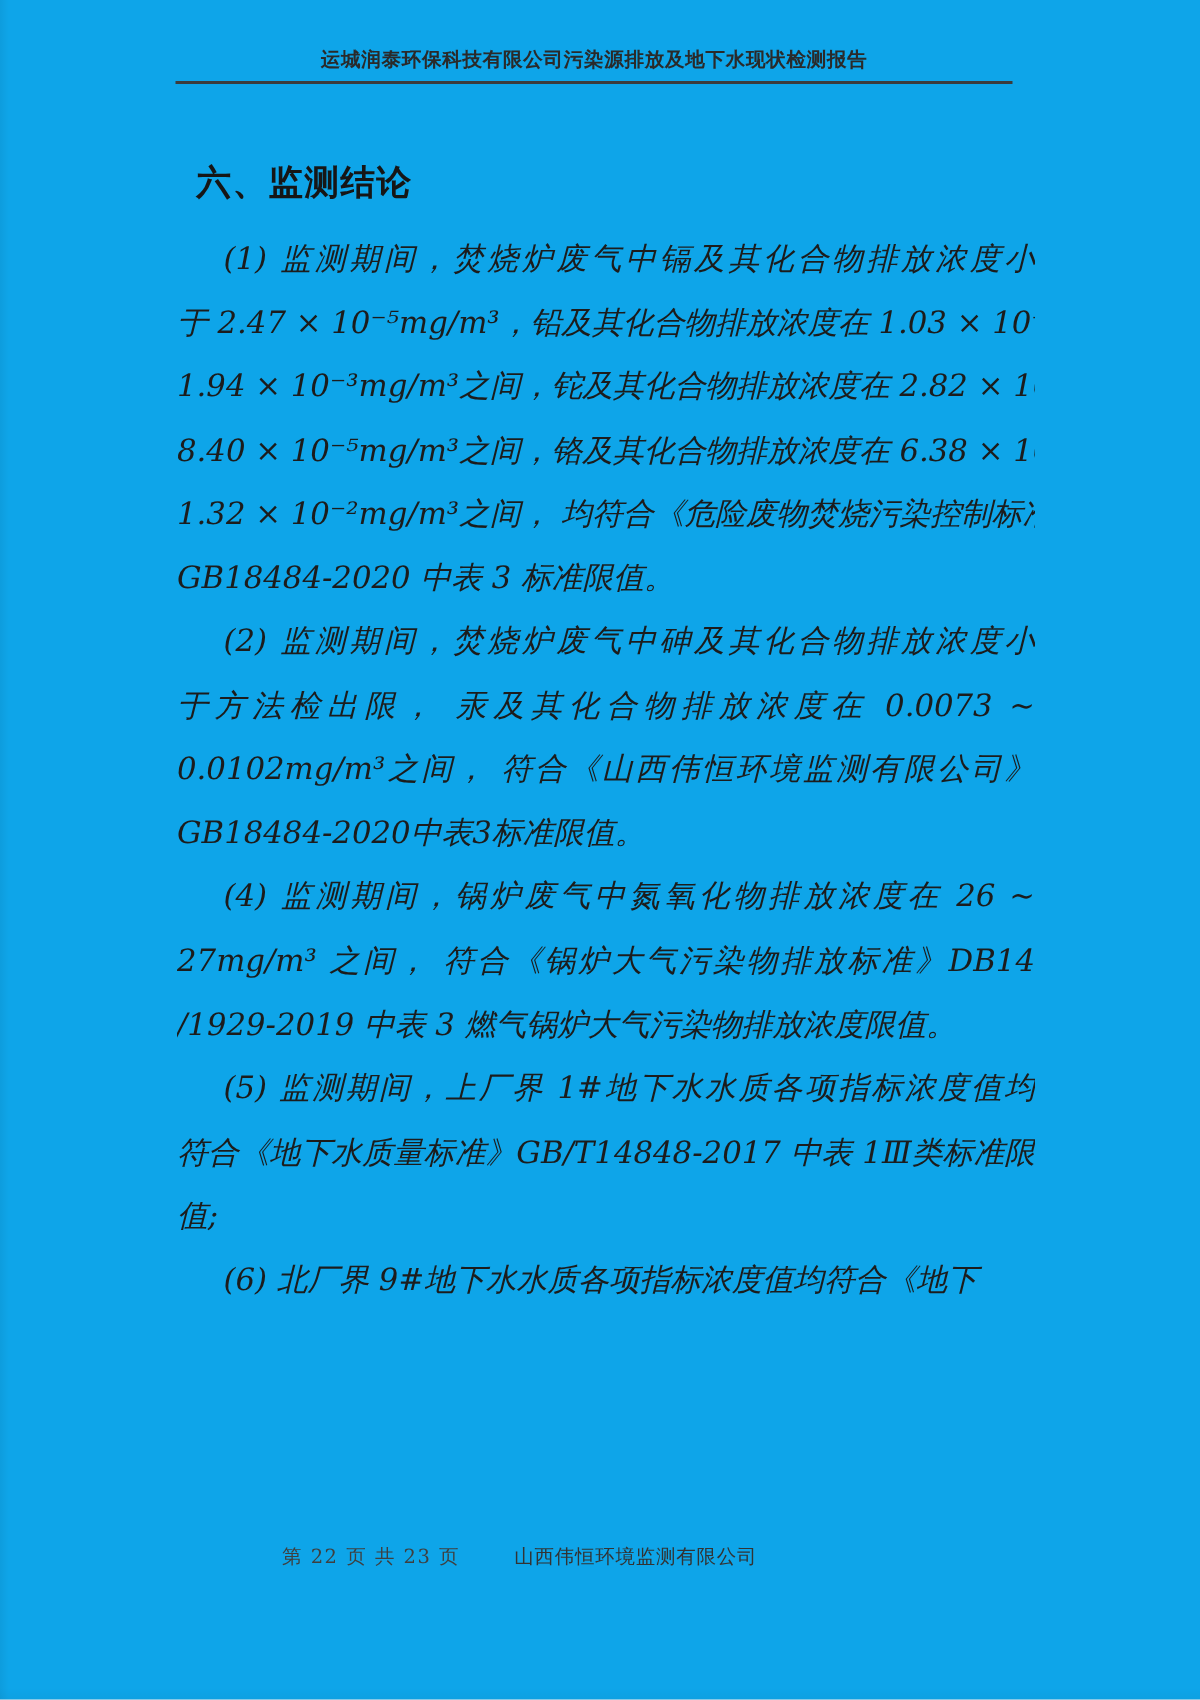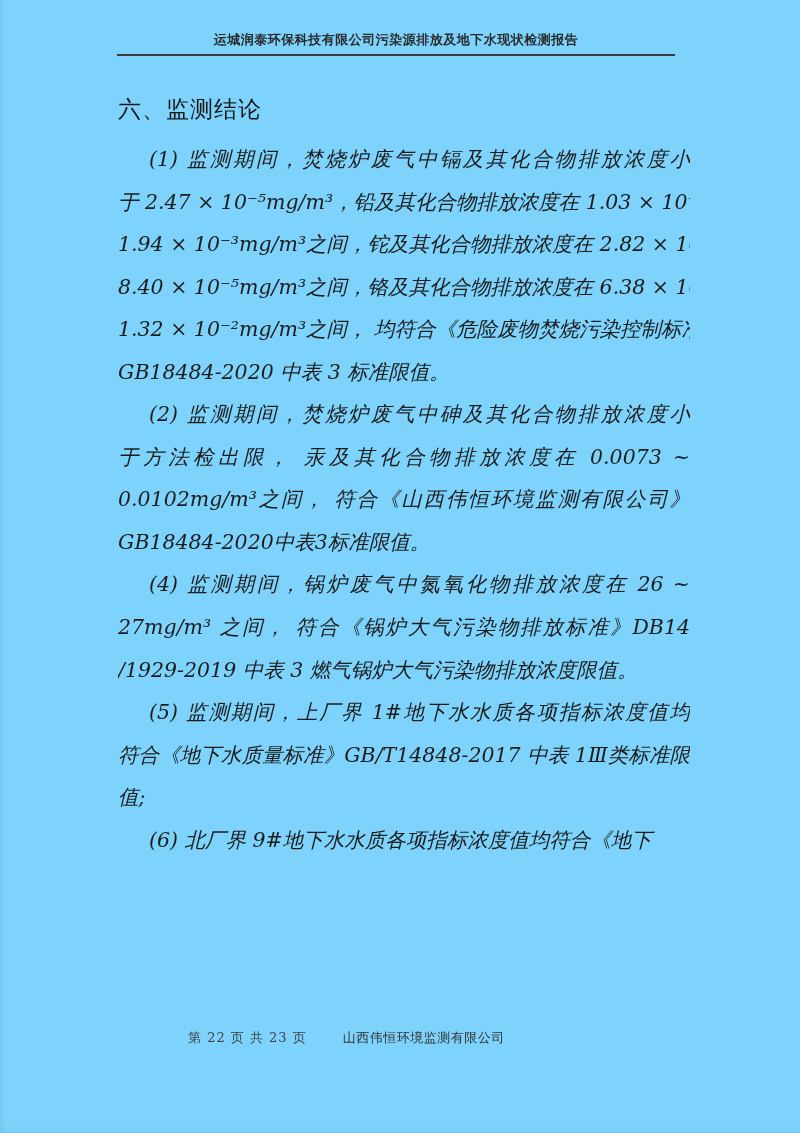--- a/index.html
+++ b/index.html
@@ -5,21 +5,21 @@
   html, body {
     margin: 0;
     padding: 0;
     background: #e8e8e8;
   }
   .page {
     position: relative;
     width: 800px;
     height: 1133px;
     margin: 0 auto;
-    background: #7dd3fc;
+    background: #0ea5e9;
     overflow: hidden;
     font-family: "DejaVu Serif", "Liberation Serif", serif;
     color: #1c1c1c;
   }
   
   .page::before {
     content: "";
     position: absolute;
     inset: 0;
     pointer-events: none;
@@ -40,24 +40,24 @@
     padding-bottom: 5px;
     border-bottom: 2px solid #3c3c3c;
   }
   .content {
     position: absolute;
     top: 95px;
     left: 118px;
     width: 572px;
   }
   .section-title {
-    margin: 0;
+    margin: 13px;
     font-size: 23px;
     line-height: 28px;
-    font-weight: normal;
+    font-weight: bold;
     letter-spacing: 1px;
     color: #161616;
   }
   .paragraphs {
     margin-top: 15px;
   }
   .line {
     height: 42.55px;
     line-height: 42.55px;
     font-size: 20.5px;

